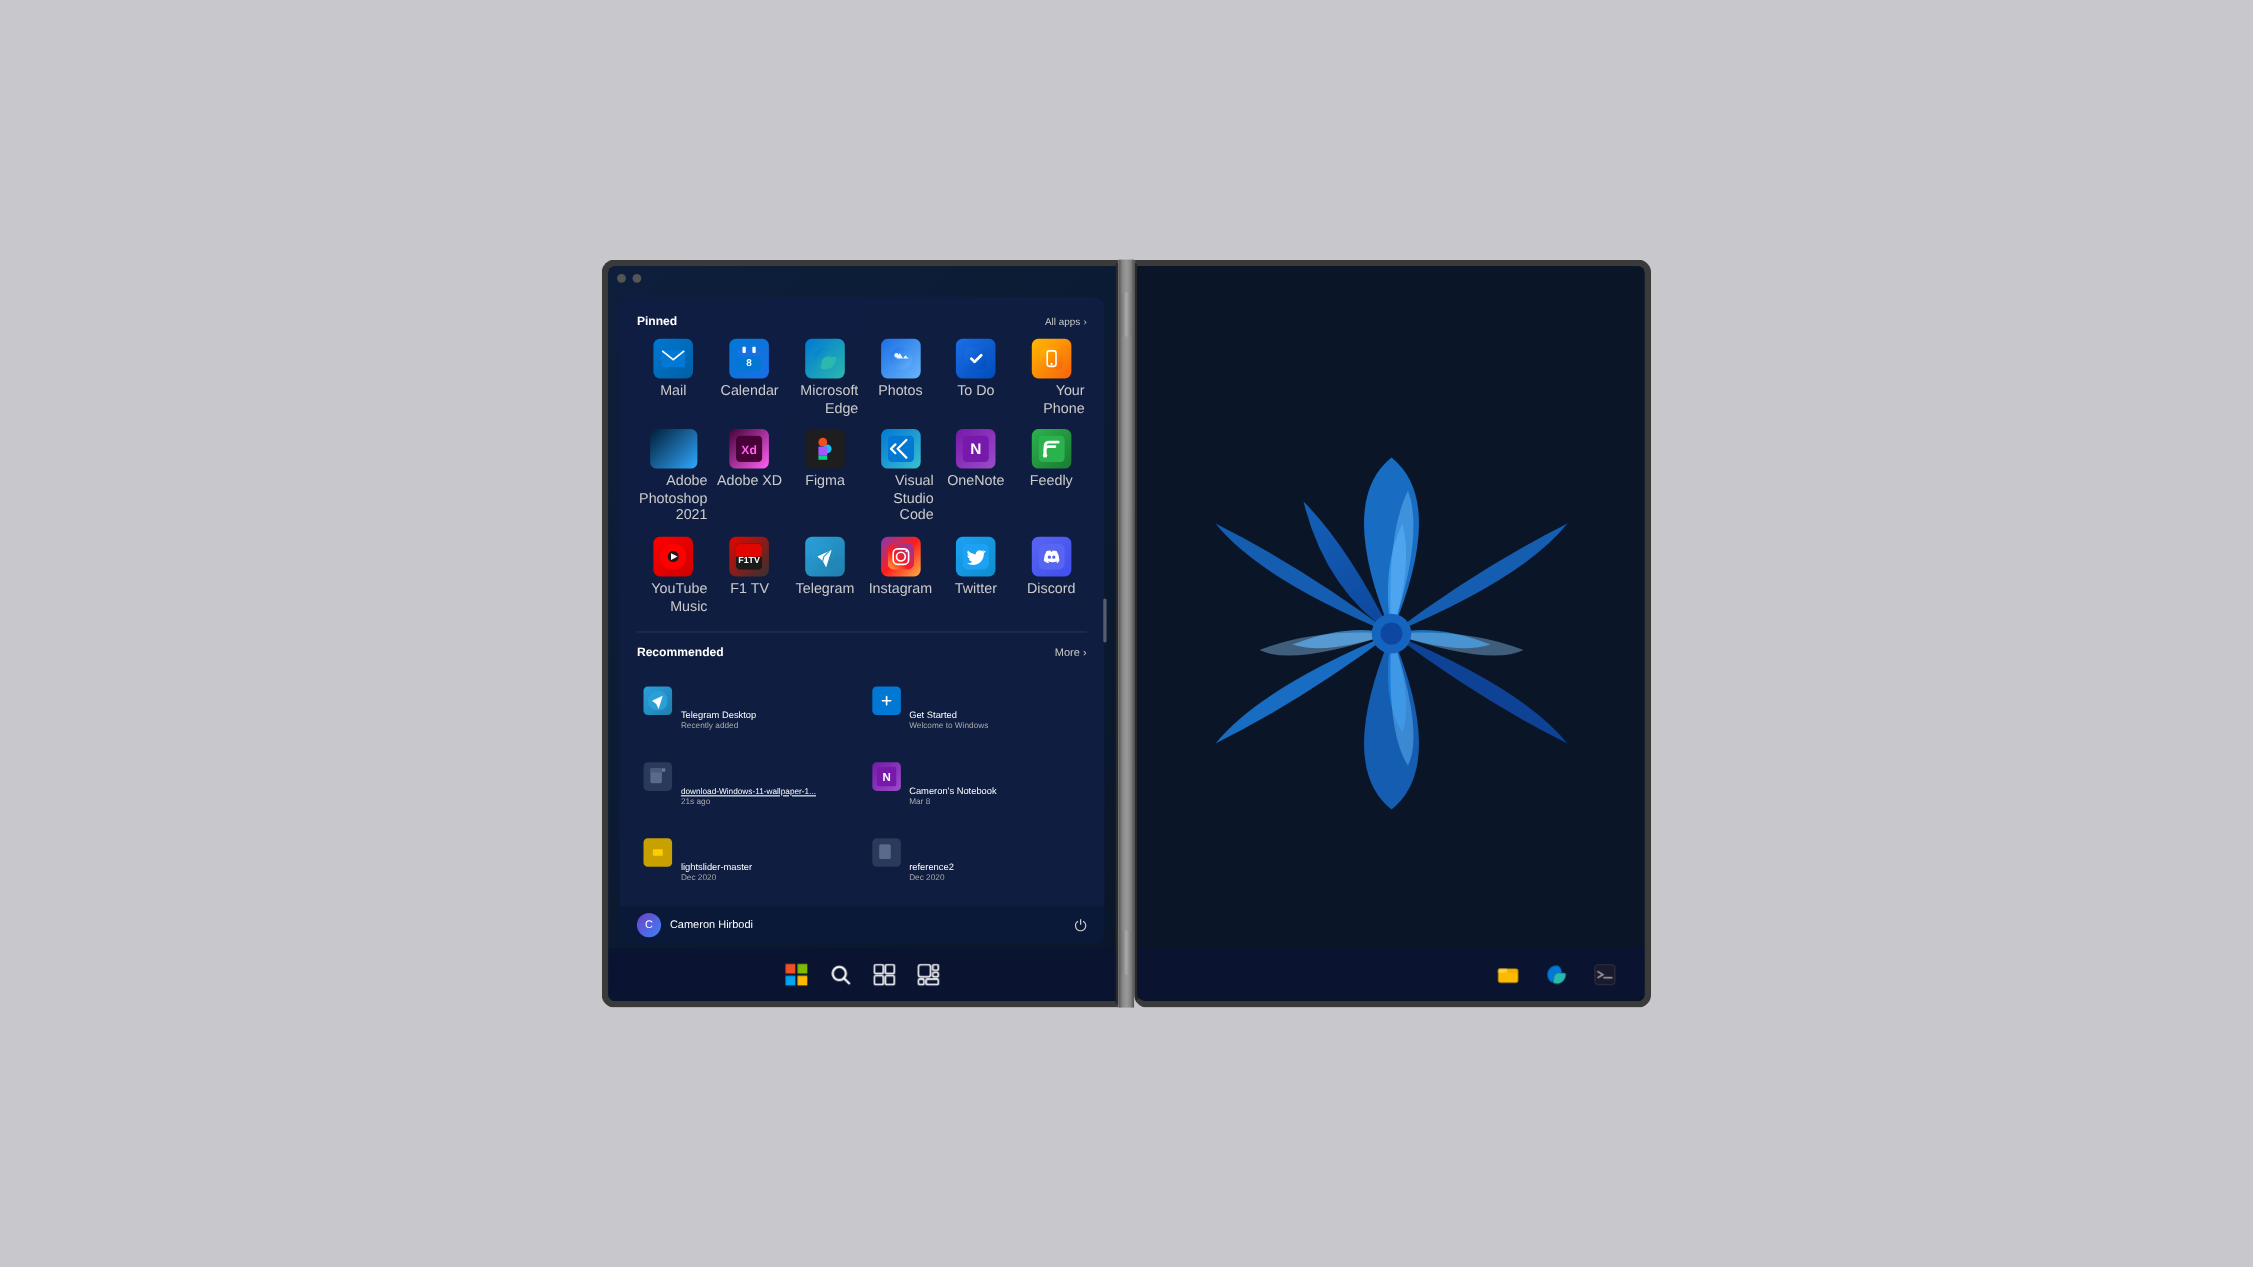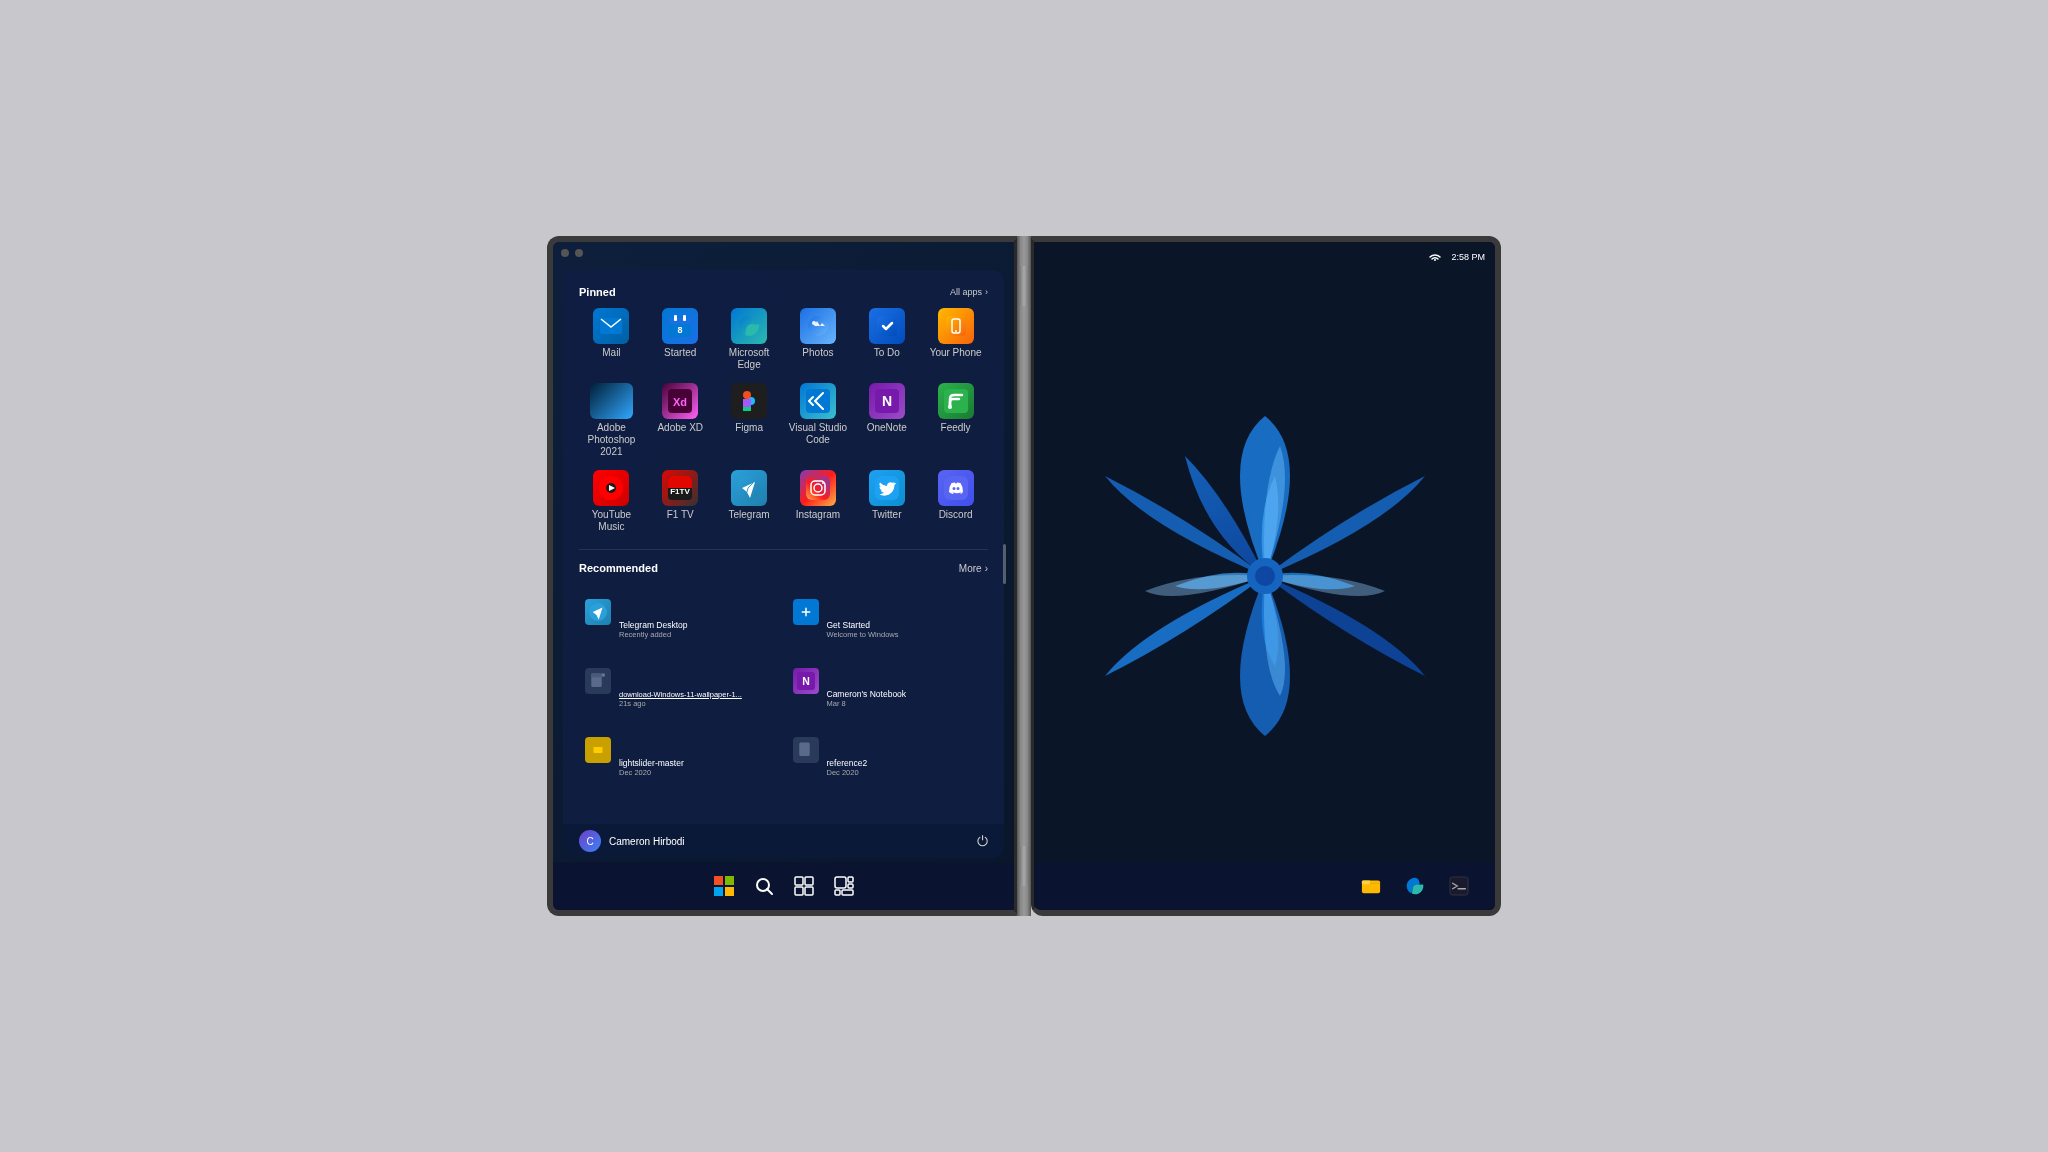--- a/index.html
+++ b/index.html
@@ -147,22 +147,22 @@
       display: flex;
       align-items: center;
       justify-content: center;
       font-size: 18px;
       position: relative;
       overflow: hidden;
     }
 
     .app-label {
       color: #ccc;
-      font-size: 10px;
-      text-align: center;
+      font-size: 13px;
+      text-align: right;
       line-height: 1.2;
     }
 
     
     .icon-mail { background: linear-gradient(135deg, #0078d4, #005fa3); }
     .icon-calendar { background: linear-gradient(135deg, #0078d4, #1b6fe5); }
     .icon-edge { background: linear-gradient(135deg, #0078d4, #2bb9ad); }
     .icon-photos { background: linear-gradient(135deg, #1b6fe5, #68b5fb); }
     .icon-todo { background: linear-gradient(135deg, #1b6fe5, #004cbb); }
     .icon-yourphone { background: linear-gradient(135deg, #ffb900, #f7630c); }
@@ -433,21 +433,21 @@
             <div class="app-item">
               <div class="app-icon icon-calendar">
                 <svg width="22" height="22" viewBox="0 0 22 22" fill="none">
                   <rect x="0" y="3" width="22" height="19" rx="2" fill="#0078d4"></rect>
                   <rect x="0" y="3" width="22" height="6" fill="#1b6fe5"></rect>
                   <rect x="5" y="0" width="3" height="6" rx="1" fill="white"></rect>
                   <rect x="14" y="0" width="3" height="6" rx="1" fill="white"></rect>
                   <text x="11" y="18" text-anchor="middle" fill="white" font-size="9" font-weight="bold">8</text>
                 </svg>
               </div>
-              <span class="app-label">Started</span>
+              <span class="app-label">Calendar</span>
             </div>
 
             <div class="app-item">
               <div class="app-icon icon-edge">
                 <svg width="24" height="24" viewBox="0 0 24 24" fill="none">
                   <path d="M12 2C6.48 2 2 6.48 2 12c0 3.69 2 6.91 4.97 8.65C8.43 19.25 9 17.72 9 16c0-3.31 2.69-6 6-6 1.1 0 2.12.3 3 .82C17.59 4.93 15.02 2 12 2z" fill="url(#eg)"></path>
                   <path d="M18 10.82C17.12 10.3 16.1 10 15 10c-3.31 0-6 2.69-6 6 0 1.72-.57 3.25-1.03 4.65C9.26 21.5 10.6 22 12 22c5.52 0 10-4.48 10-10 0-.41-.03-.82-.08-1.21C21.19 10.28 19.55 10 18 10.82z" fill="#2bb9ad"></path>
                   <defs>
                     <linearGradient id="eg" x1="2" y1="2" x2="20" y2="20" gradientUnits="userSpaceOnUse">
                       <stop stop-color="#0078d4"></stop>
@@ -841,28 +841,20 @@
             <path d="M200 200 Q290 230 320 215 Q270 195 200 200z" fill="#90caf9" opacity="0.4"></path>
             <path d="M200 200 Q230 290 215 320 Q195 290 200 200z" fill="#64b5f6" opacity="0.5"></path>
             <path d="M200 200 Q110 230 80 215 Q130 195 200 200z" fill="#90caf9" opacity="0.4"></path>
 
             <circle cx="200" cy="200" r="18" fill="#1565c0"></circle>
             <circle cx="200" cy="200" r="10" fill="#0d47a1"></circle>
           </svg>
         </div>
       </div>
 
-      <div class="right-top-bar">
-        <svg width="16" height="12" viewBox="0 0 16 12" fill="none">
-          <path d="M8 10a1 1 0 110-2 1 1 0 010 2z" fill="white"></path>
-          <path d="M5 8a4 4 0 016 0" stroke="white" stroke-width="1.5" stroke-linecap="round" fill="none"></path>
-          <path d="M3 6a7 7 0 0110 0" stroke="white" stroke-width="1.5" stroke-linecap="round" fill="none"></path>
-        </svg>
-        <span class="system-time">2:58 PM</span>
-      </div>
 
       <div class="taskbar-right">
 
         <div class="taskbar-icon">
           <svg width="22" height="22" viewBox="0 0 22 22" fill="none">
             <rect x="1" y="5" width="20" height="14" rx="2" fill="#ffb900"></rect>
             <path d="M1 8h20" stroke="#cc9000" stroke-width="0.5"></path>
             <rect x="1" y="5" width="9" height="4" rx="1" fill="#ffd040"></rect>
           </svg>
         </div>

